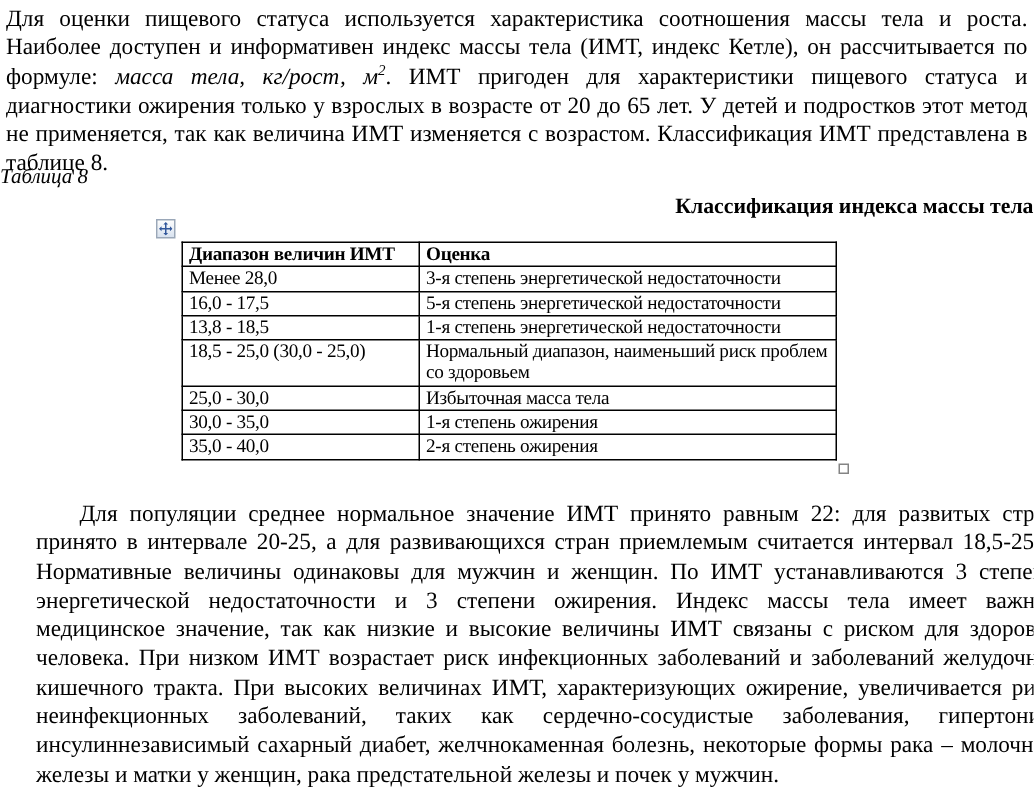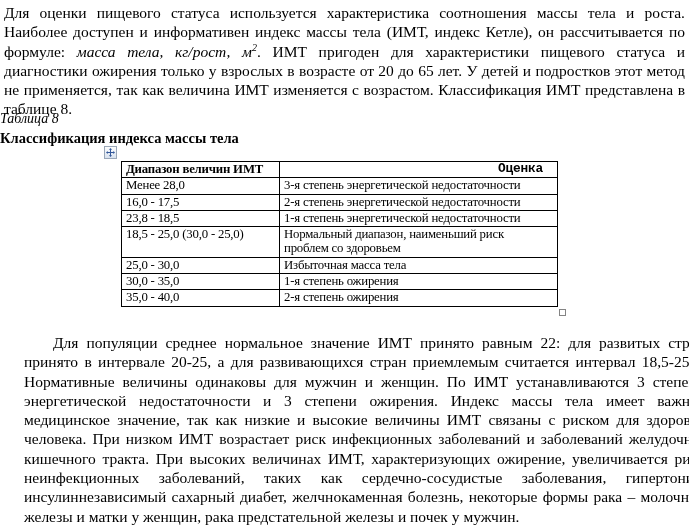--- a/index.html
+++ b/index.html
@@ -30,21 +30,21 @@
     width: 684px;
     text-align: left;
     font-style: italic;
     font-size: 14px;
   }
   .table-title {
     position: absolute;
     top: 130px;
     left: 0;
     width: 689px;
-    text-align: left;
+    text-align: right;
     font-weight: bold;
     font-size: 14.5px;
   }
   .table-wrap {
     position: absolute;
     left: 121px;
     top: 161px;
     width: 436px;
   }
   .move-handle {
@@ -73,28 +73,28 @@
   table.bmi {
     border-collapse: collapse;
     width: 436px;
     table-layout: fixed;
   }
   table.bmi th, table.bmi td {
     border: 1px solid #000000;
     font-size: 12.8px;
     line-height: 14.3px;
     letter-spacing: -0.2px;
-    padding: 0 14px 1px 4px;
+    padding: 0 0 1px 4px;
     vertical-align: top;
     text-align: left;
     overflow: hidden;
     white-space: normal;
   }
   table.bmi th { font-weight: bold; }
-  table.bmi th.assessment-hdr { text-align: right; font-family: Liberation Mono, monospace; }
+  table.bmi th.assessment-hdr { text-align: left; }
 </style>
 </head>
 <body>
 
 <p class="para p1"><span>Для оценки пищевого статуса используется характеристика соотношения массы тела и роста. Наиболее доступен и информативен индекс массы тела (ИМТ, индекс Кетле), он рассчитывается по формуле: </span><span class="formula"><span>масса тела, кг/рост, м</span><sup>2</sup></span><span>. ИМТ пригоден для характеристики пищевого статуса и диагностики ожирения только у взрослых в возрасте от 20 до 65 лет. У детей и подростков этот метод не применяется, так как величина ИМТ изменяется с возрастом. Классификация ИМТ представлена в таблице 8.</span></p>
 
 <div class="table-caption">Таблица 8</div>
 
 <div class="table-title">Классификация индекса массы тела</div>
 
@@ -115,24 +115,24 @@
         <th class="assessment-hdr">Оценка</th>
       </tr>
     </thead>
     <tbody id="table-body">
         <tr>
           <td>Менее 28,0</td>
           <td>3-я степень энергетической недостаточности</td>
         </tr>
         <tr>
           <td>16,0 - 17,5</td>
-          <td>2-я степень энергетической недостаточности</td>
+          <td>5-я степень энергетической недостаточности</td>
         </tr>
         <tr>
-          <td>23,8 - 18,5</td>
+          <td>13,8 - 18,5</td>
           <td>1-я степень энергетической недостаточности</td>
         </tr>
         <tr>
           <td>18,5 - 25,0 (30,0 - 25,0)</td>
           <td>Нормальный диапазон, наименьший риск проблем со здоровьем</td>
         </tr>
         <tr>
           <td>25,0 - 30,0</td>
           <td>Избыточная масса тела</td>
         </tr>

